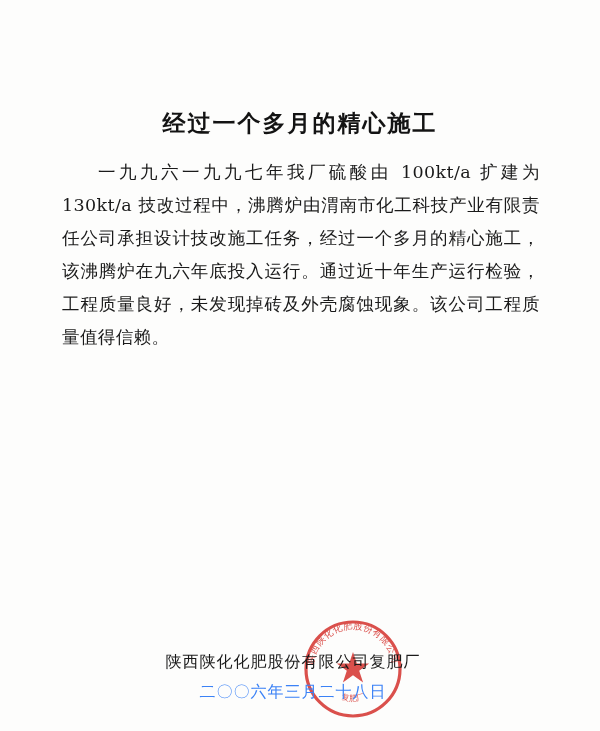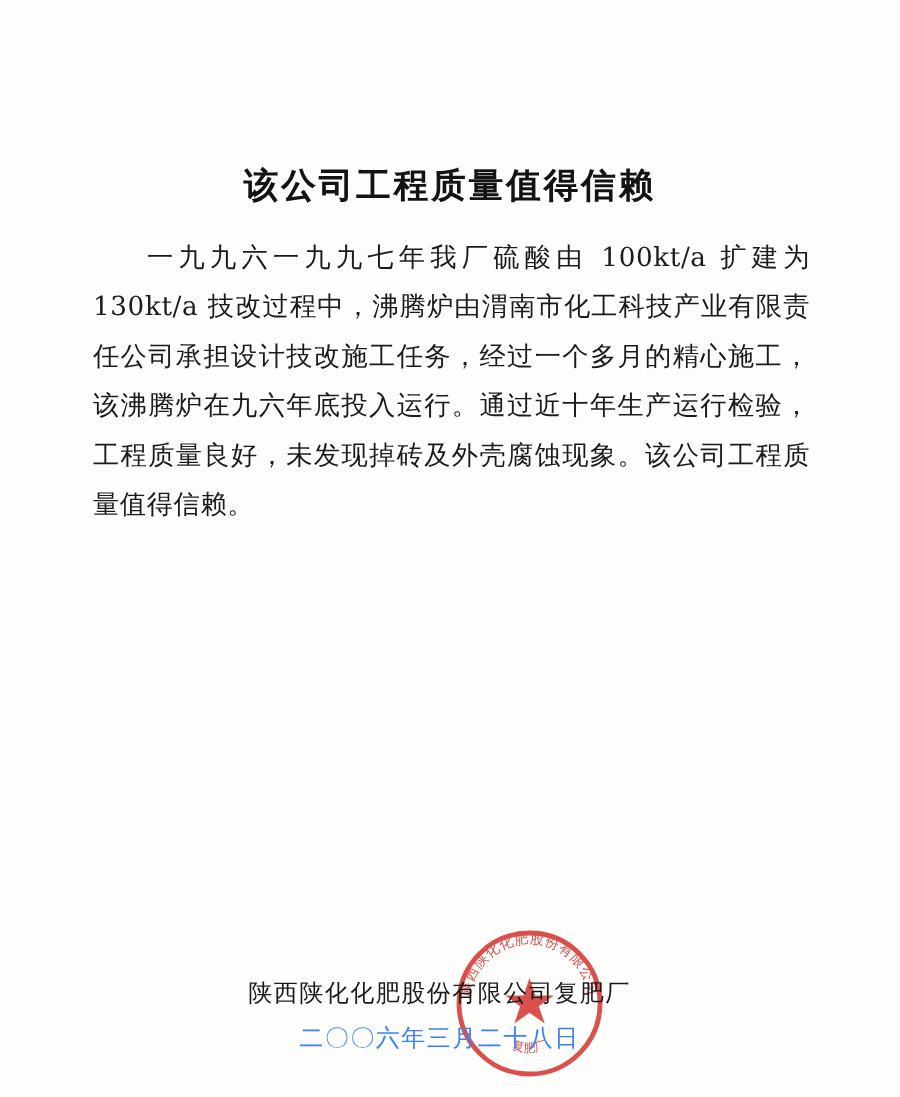--- a/index.html
+++ b/index.html
@@ -97,21 +97,21 @@
     fill: #d32b26;
     font-size: 8px;
     font-family: "DejaVu Serif", "Liberation Serif", serif;
   }
 </style>
 </head>
 <body>
 
 <div class="page">
 
-  <div class="doc-title">该公司工程质量值得信赖</div>
+  <div class="doc-title">经过一个多月的精心施工</div>
 
   <div class="body-text">一九九六一九九七年我厂硫酸由 100kt/a 扩建为 130kt/a 技改过程中，沸腾炉由渭南市化工科技产业有限责任公司承担设计技改施工任务，经过一个多月的精心施工，该沸腾炉在九六年底投入运行。通过近十年生产运行检验，工程质量良好，未发现掉砖及外壳腐蚀现象。该公司工程质量值得信赖。</div>
 
   <div class="stamp">
     <svg viewBox="0 0 120 120" xmlns="http://www.w3.org/2000/svg">
       <defs>
         <path id="arcpath" d="M 20,60 A 40,40 0 0 1 100,60"></path>
         <path id="arcbottom" d="M 28,60 A 32,32 0 0 0 92,60"></path>
       </defs>
       <circle class="stamp-ring" cx="60" cy="60" r="47"></circle>

